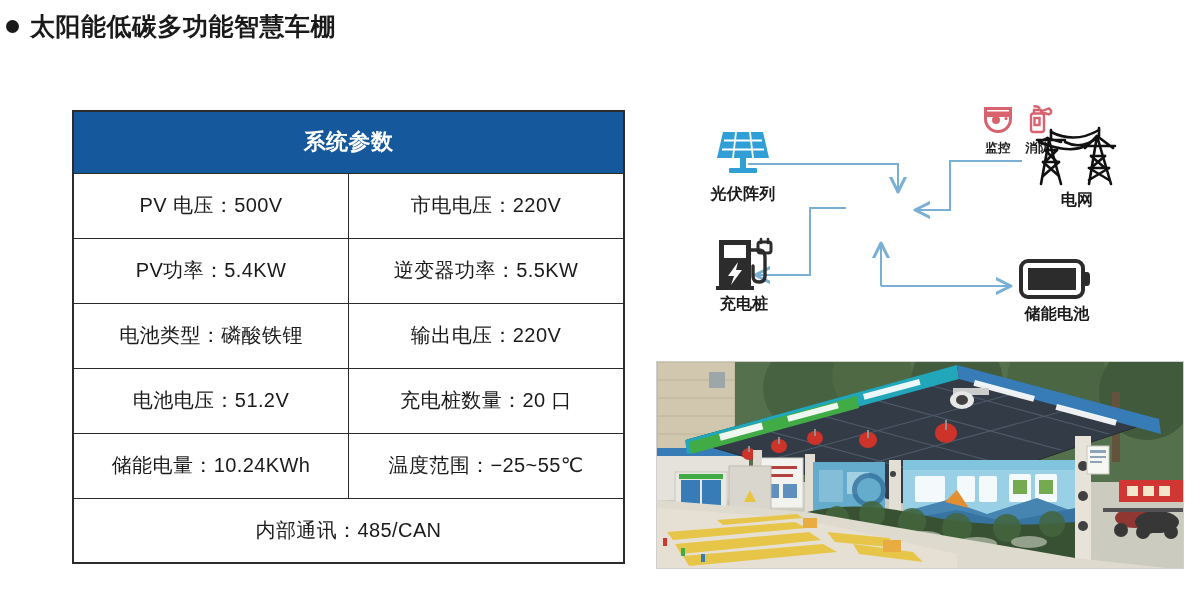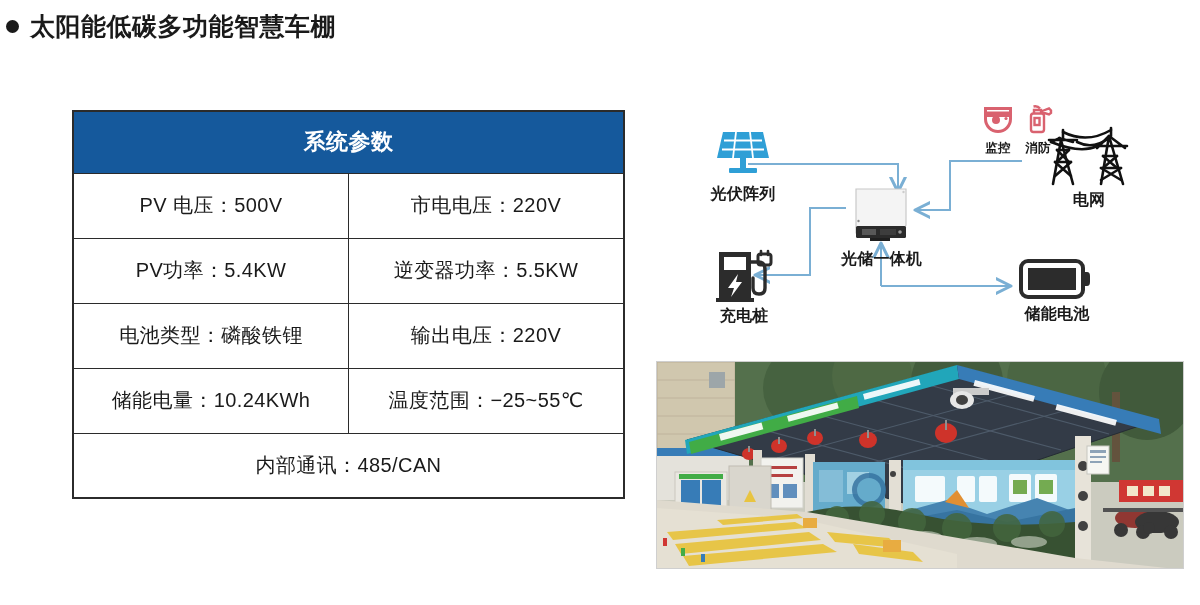--- a/index.html
+++ b/index.html
@@ -109,20 +109,24 @@
       <td>PV 电压：500V</td>
       <td>市电电压：220V</td>
     </tr>
     <tr>
       <td>PV功率：5.4KW</td>
       <td>逆变器功率：5.5KW</td>
     </tr>
     <tr>
       <td>电池类型：磷酸铁锂</td>
       <td>输出电压：220V</td>
+    </tr>
+    <tr>
+      <td>电池电压：51.2V</td>
+      <td>充电桩数量：20 口</td>
     </tr>
     <tr>
       <td>储能电量：10.24KWh</td>
       <td>温度范围：−25~55℃</td>
     </tr>
     <tr>
       <td class="full-cell" colspan="2">内部通讯：485/CAN</td>
     </tr>
   </tbody>
     </table>
@@ -187,21 +191,21 @@
             <path d="M11,9.5 L11,6 L18,6 L18,9.5"></path>
             <path d="M18,7.5 L26,4.5 L28,6.5 L28,9 L26,10.5 L18,8"></path>
             <path d="M10.5,2.5 C13,2 15.5,2.6 17,4.5"></path>
             <rect x="11.5" y="14" width="5" height="7"></rect>
           </g>
         </svg>
         <div class="node-label small">消防</div>
       </div>
     </div>
 
-    <div class="node" style="left:384px; top:30px; width:110px;">
+    <div class="node" style="left:372px; top:30px; width:110px;">
       <div class="icon-box">
         <svg width="92" height="62" viewBox="0 0 92 62">
           <g stroke="#111111" stroke-width="2.6" fill="none" stroke-linecap="round">
 
             <path d="M18,14 L10,58 M18,14 L30,58"></path>
             <path d="M6,14 L34,14 M8,16 L17,12 M16,12 L30,16"></path>
             <path d="M14,24 L26,24 M12,36 L28,36"></path>
             <path d="M14,24 L26,36 M26,24 L14,36"></path>
             <path d="M12,36 L28,50 M28,36 L12,50"></path>
             <path d="M20,4 L20,14"></path>
@@ -215,37 +219,22 @@
 
             <path d="M8,16 Q38,28 54,20"></path>
             <path d="M20,6 Q44,18 68,4"></path>
             <path d="M34,16 Q50,24 66,12"></path>
           </g>
         </svg>
       </div>
       <div class="node-label">电网</div>
     </div>
 
-    <div class="node" style="left:191px; top:89px; width:80px;">
-      <div class="icon-box">
-        <svg width="74" height="62" viewBox="0 0 74 62">
-          <path d="M12,4 L62,4 L62,40 L58,48 L12,48 Z" fill="#f4f4f4" stroke="#c8c8c8" stroke-width="1.2"></path>
-          <rect x="12" y="41" width="50" height="12" rx="1.5" fill="#2b2b2b"></rect>
-          <rect x="18" y="44" width="14" height="6" fill="#585858"></rect>
-          <rect x="36" y="44" width="16" height="6" fill="#3d3d3d"></rect>
-          <circle cx="56" cy="47" r="1.8" fill="#9a9a9a"></circle>
-          <rect x="26" y="53" width="20" height="3" fill="#1f1f1f"></rect>
-          <circle cx="14.5" cy="36" r="1.2" fill="#8a8a8a"></circle>
-          <circle cx="59.5" cy="7" r="1.2" fill="#cccccc"></circle>
-        </svg>
-      </div>
-      <div class="node-label">光储一体机</div>
-    </div>
-
-    <div class="node" style="left:44px; top:152px; width:100px;">
+
+    <div class="node" style="left:44px; top:140px; width:100px;">
       <div class="icon-box">
         <svg width="62" height="56" viewBox="0 0 62 56">
           <path d="M6,4 L38,4 L38,50 L6,50 Z" fill="#2c2c2c"></path>
           <rect x="11" y="9" width="22" height="13" fill="#ffffff"></rect>
           <polygon points="25,26 15,40 21,40 18,49 29,34 23,34" fill="#ffffff"></polygon>
           <rect x="3" y="50" width="38" height="4" fill="#2c2c2c"></rect>
           <path d="M38,14 L46,14 Q52,14 52,22 L52,40 Q52,46 46,46 Q40,46 40,40 L40,30" fill="none" stroke="#2c2c2c" stroke-width="3.4" stroke-linecap="round"></path>
           <rect x="45" y="6" width="13" height="11" rx="2.5" fill="none" stroke="#2c2c2c" stroke-width="3"></rect>
           <path d="M48,3 L48,7 M55,3 L55,7" stroke="#2c2c2c" stroke-width="2.6" stroke-linecap="round"></path>
         </svg>

